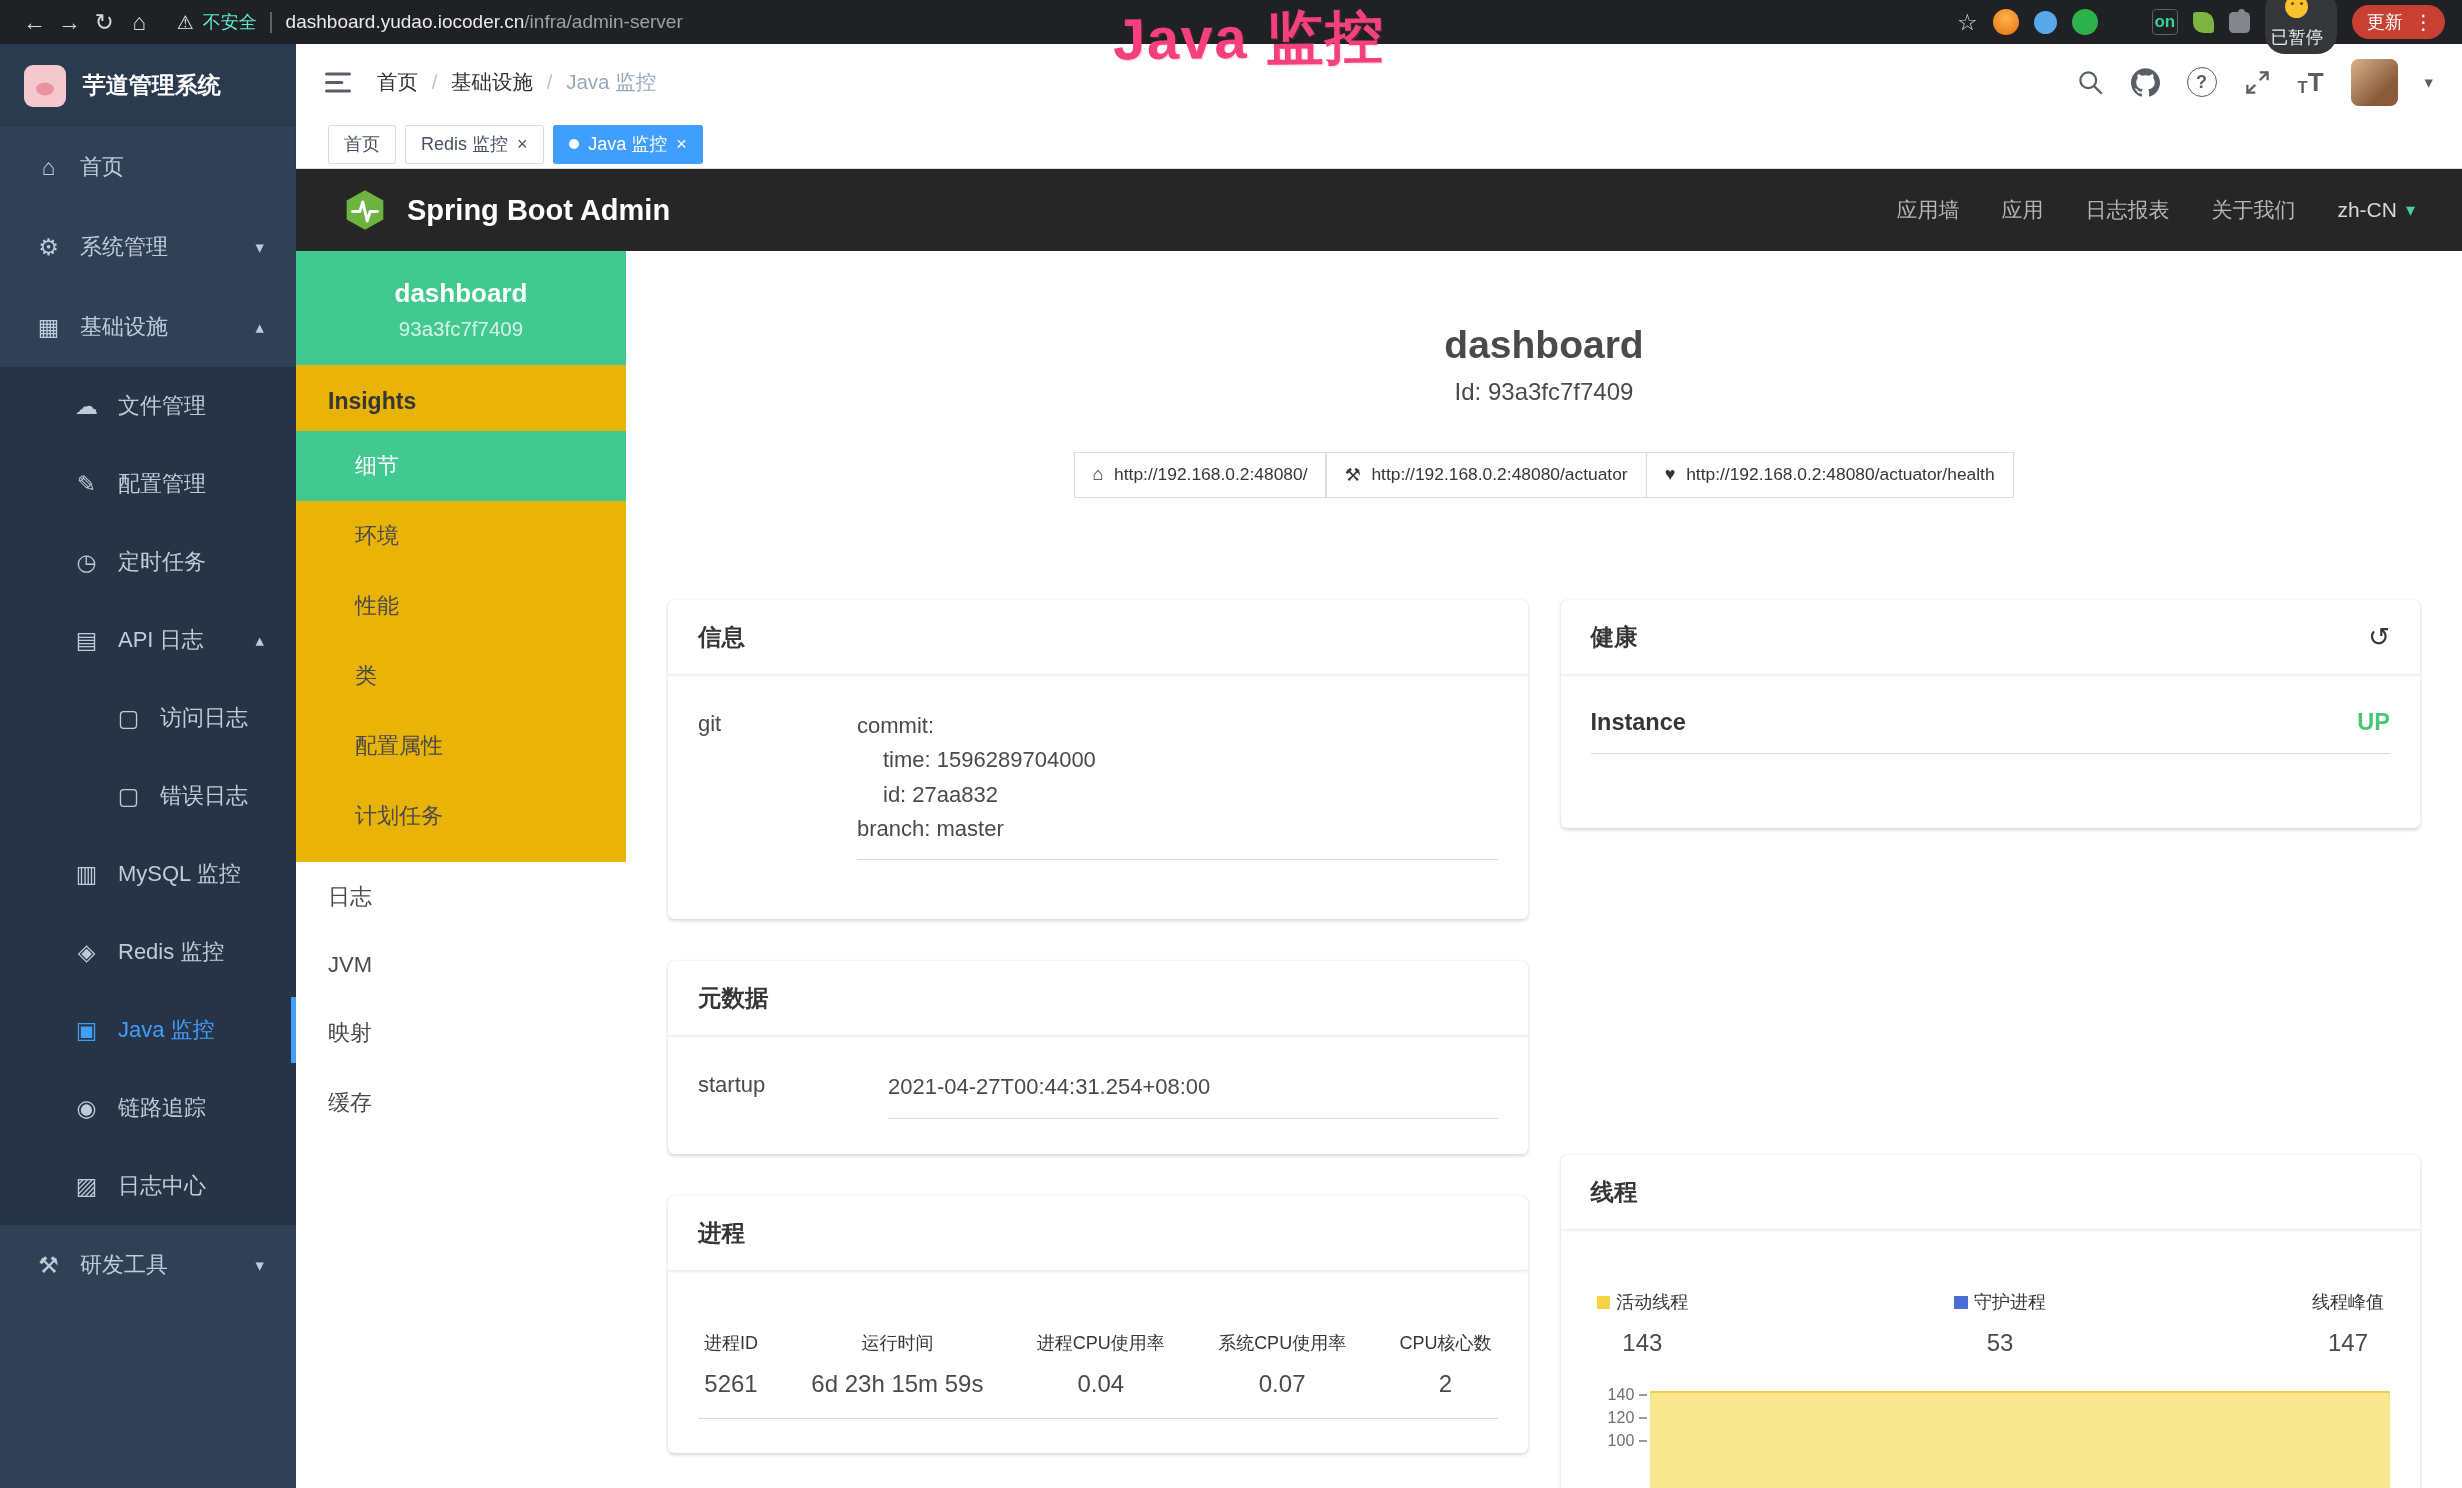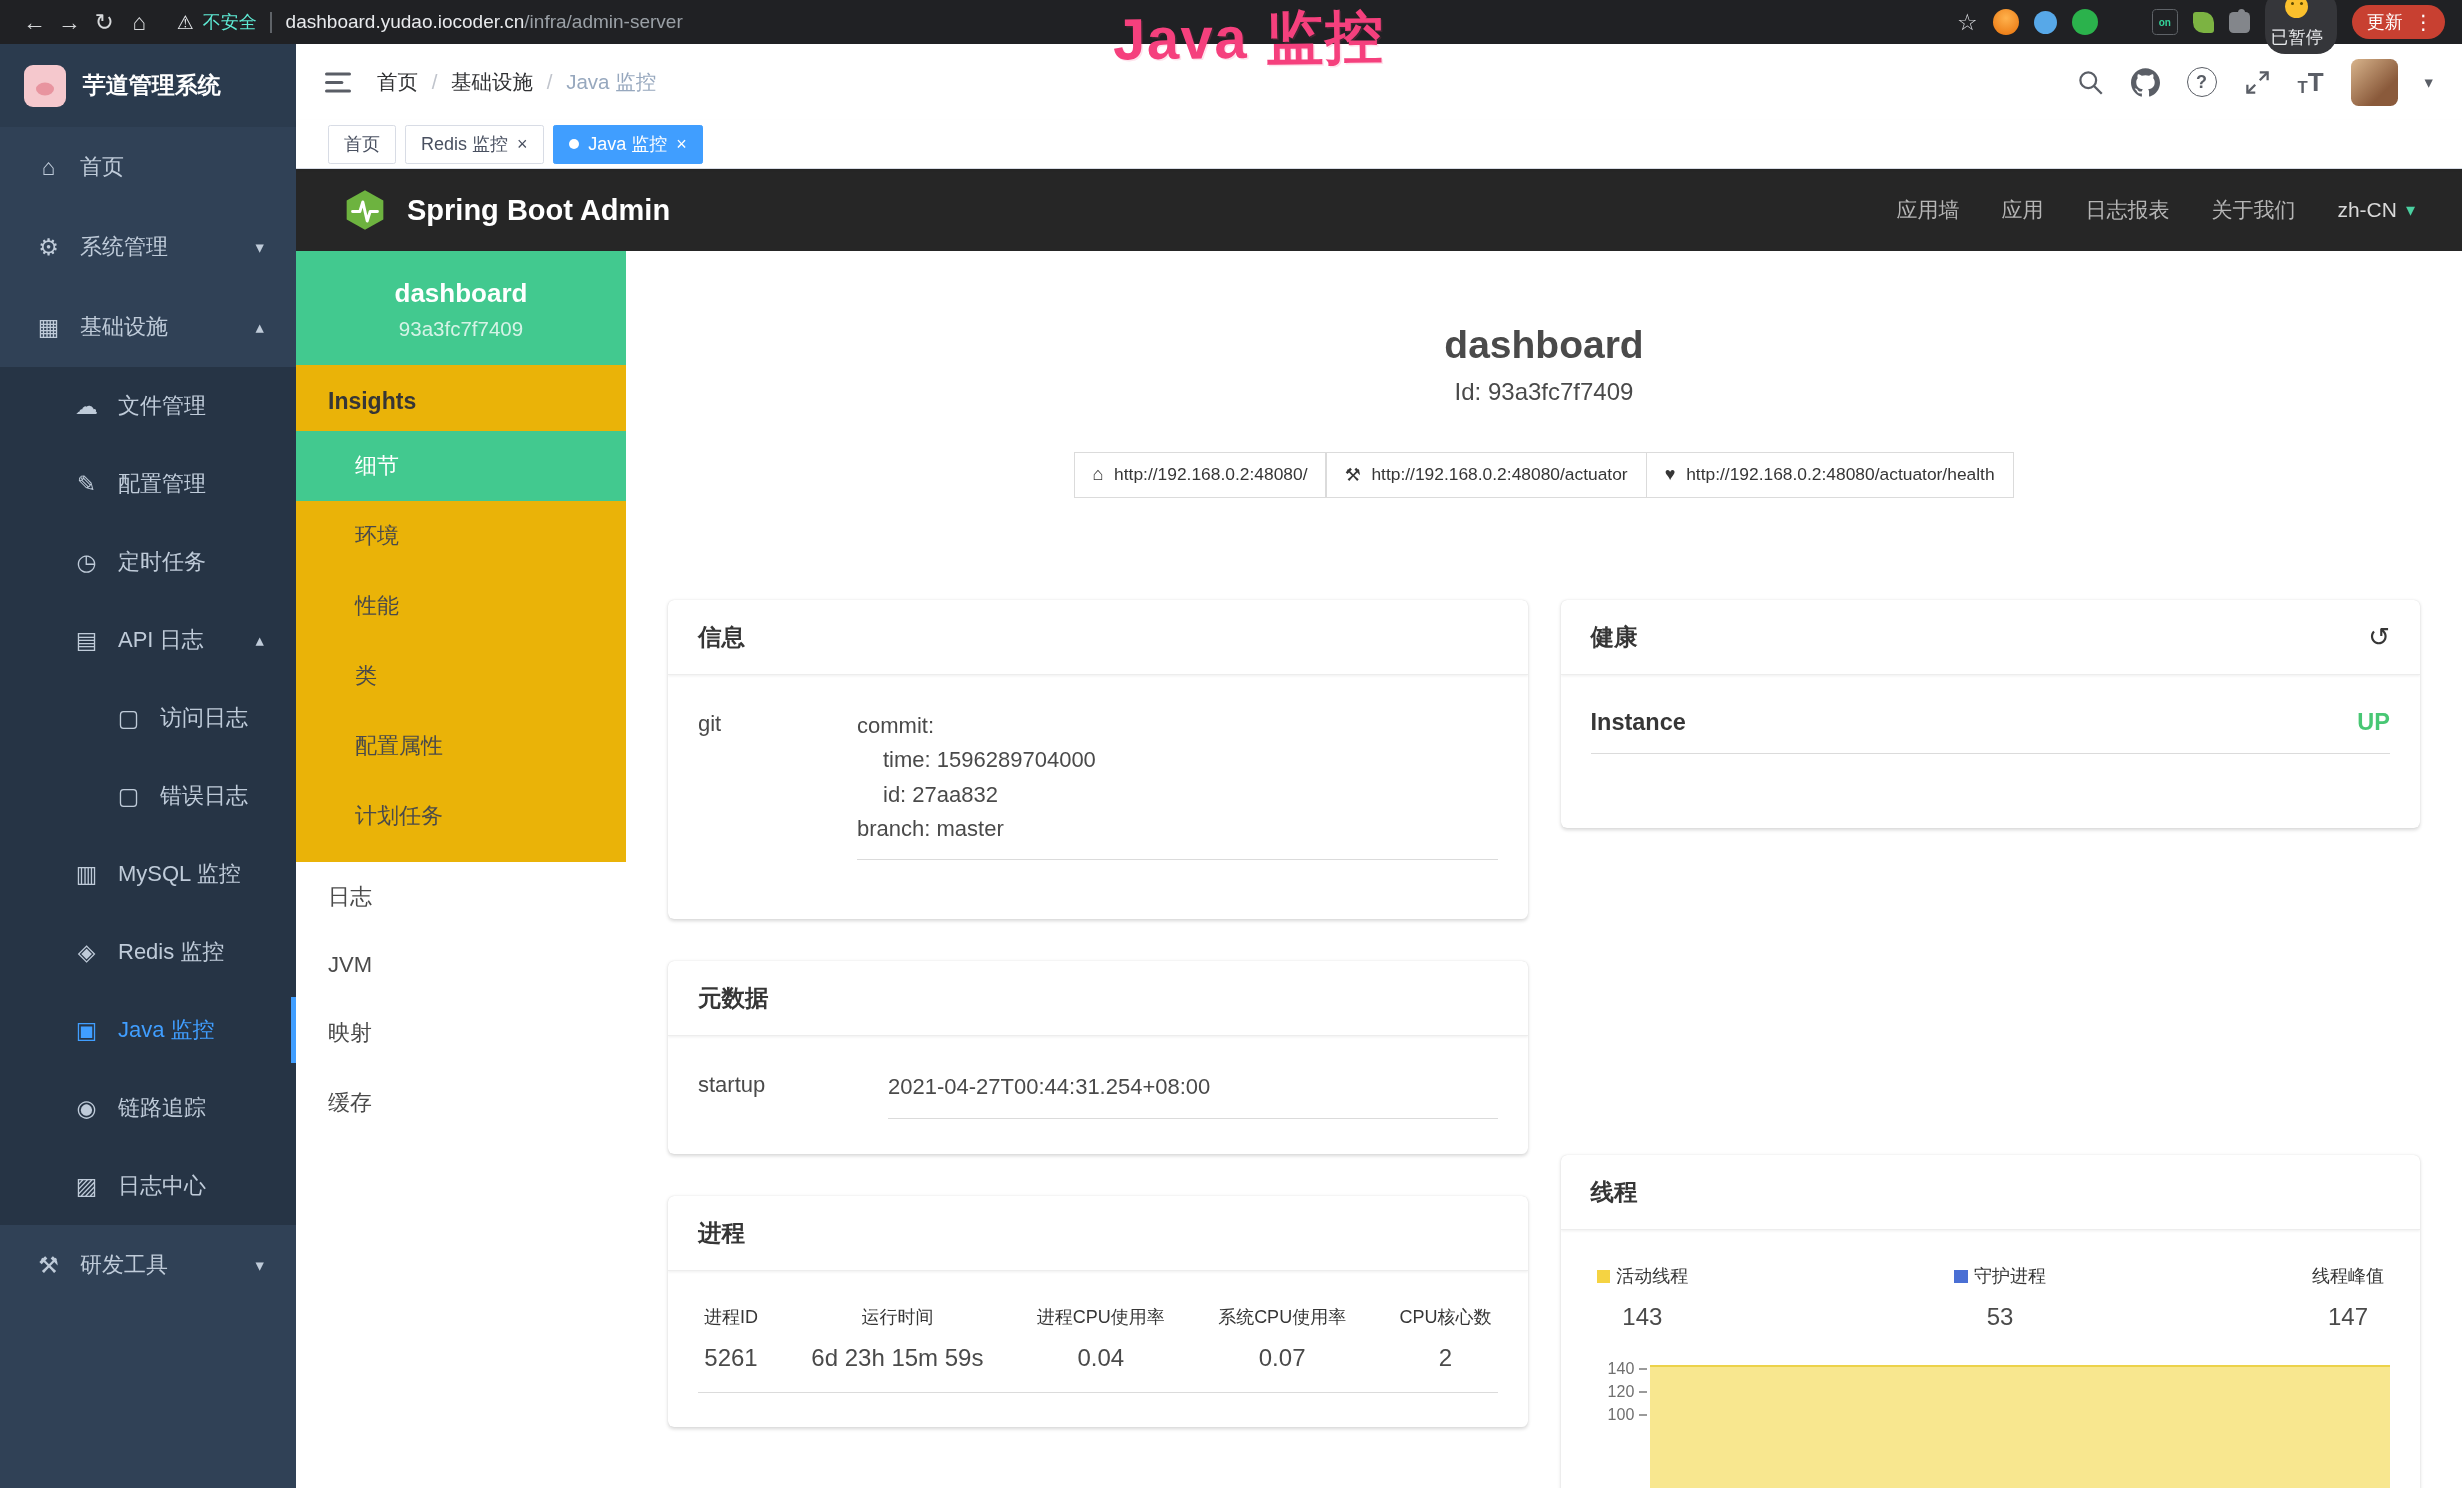--- a/index.html
+++ b/index.html
@@ -18,21 +18,21 @@
   .url-path { color:#9aa0a6; }
   .chrome-right { margin-left:auto; display:flex; align-items:center; gap:15px; }
   .star { font-size:23px; color:#dadce0; }
   .ext { width:26px; height:26px; display:inline-flex; align-items:center; justify-content:center; position:relative; }
   .ext-fox { background:radial-gradient(circle at 50% 35%, #ffb24d, #e8710a); border-radius:50%; }
   .ext-drop { background:#57a8e8; border-radius:50%; width:23px; height:23px; }
   .ext-green { background:#2bb24c; border-radius:50%; }
   .ext-grid { display:grid; grid-template-columns:10.6px 10.6px; grid-template-rows:10.6px 10.6px; gap:3px; width:auto; height:auto; }
   .ext-grid i { background:#4285f4; border-radius:2.3px; display:block; }
   .ext-on { background:#202124; border:1.5px solid #5f6368; border-radius:4.6px; }
-  .on-txt { color:#34d399; font-size:10px; font-weight:bold; }
+  .on-txt { color:#34d399; font-size:17px; font-weight:bold; }
   .ext-leaf { background:#7cb342; border-radius:3px 50% 3px 50%; width:21px; height:21px; }
   .ext-puzzle { background:#83868b; border-radius:4.6px; width:21px; height:21px; }
   .ext-puzzle::before { content:""; position:absolute; top:-2.3px; left:9px; width:7.6px; height:7.6px; border-radius:50%; background:#83868b; }
   .profile-pill { display:flex; align-items:center; gap:7.6px; background:#35363a; border-radius:20px; padding:4.6px 13.7px 4.6px 6px; font-size:17.4px; color:#e8eaed;flex-direction:column; }
   .smiley { width:23px; height:23px; border-radius:50%; background:#fbc02d; position:relative; }
   .smiley::before { content:""; position:absolute; top:6.8px; left:5.3px; width:3px; height:3px; border-radius:50%; background:#5f4b00; box-shadow:9px 0 0 #5f4b00; }
   .update-pill { display:flex; align-items:center; gap:10.6px; background:#c84031; border-radius:20px; padding:5.3px 12px 5.3px 15px; color:#fff; font-size:18px; }
   .kebab { font-size:20px; color:#fff; }
 
   
@@ -117,21 +117,21 @@
   .kv-key { width:159px; font-size:22px; color:#4a4a4a; flex-shrink:0; padding-top:1.5px; }
   .kv-val { flex:1; font-size:22px; color:#4a4a4a; border-bottom:0.8px solid #dbdbdb; padding-bottom:13.7px; line-height:1.55; }
   .kv-val .indent { padding-left:26px; }
 
   .health-row { display:flex; justify-content:space-between; border-bottom:0.8px solid #dbdbdb; padding-bottom:16.7px; font-size:23.5px; font-weight:bold; color:#363636; }
   .up { color:#48c774; }
 
   .metrics { display:flex; justify-content:space-between; }
   .metrics.underlined { border-bottom:0.8px solid #dbdbdb; padding-bottom:20px; }
   .metric { text-align:center; padding:0 6px; }
-  .metric-label { font-size:18px; color:#363636; display:flex; align-items:center; justify-content:center; gap:6px; }
+  .metric-label { font-size:18px; color:#363636; display:flex; align-items:center; justify-content:center; gap:6px;margin-top:26px; }
   .metric-value { font-size:24px; color:#4a4a4a; margin-top:15px; }
   .sq { display:inline-block; width:13.7px; height:13.7px; }
   .sq-yellow { background:#f5d342; }
   .sq-blue { background:#4a6fd4; }
 
   .chart { display:flex; margin-top:26px; height:167px; }
   .yaxis { width:59px; display:flex; flex-direction:column; font-size:16px; color:#6f6f6f; align-items:flex-end; padding-right:3px; }
   .ytick { height:23px; line-height:23px; display:inline-flex; align-items:center; }
   .ytick::after { content:""; display:inline-block; width:7.6px; height:1.5px; background:#9a9a9a; margin-left:4.6px; }
   .plot { flex:1; position:relative; }

